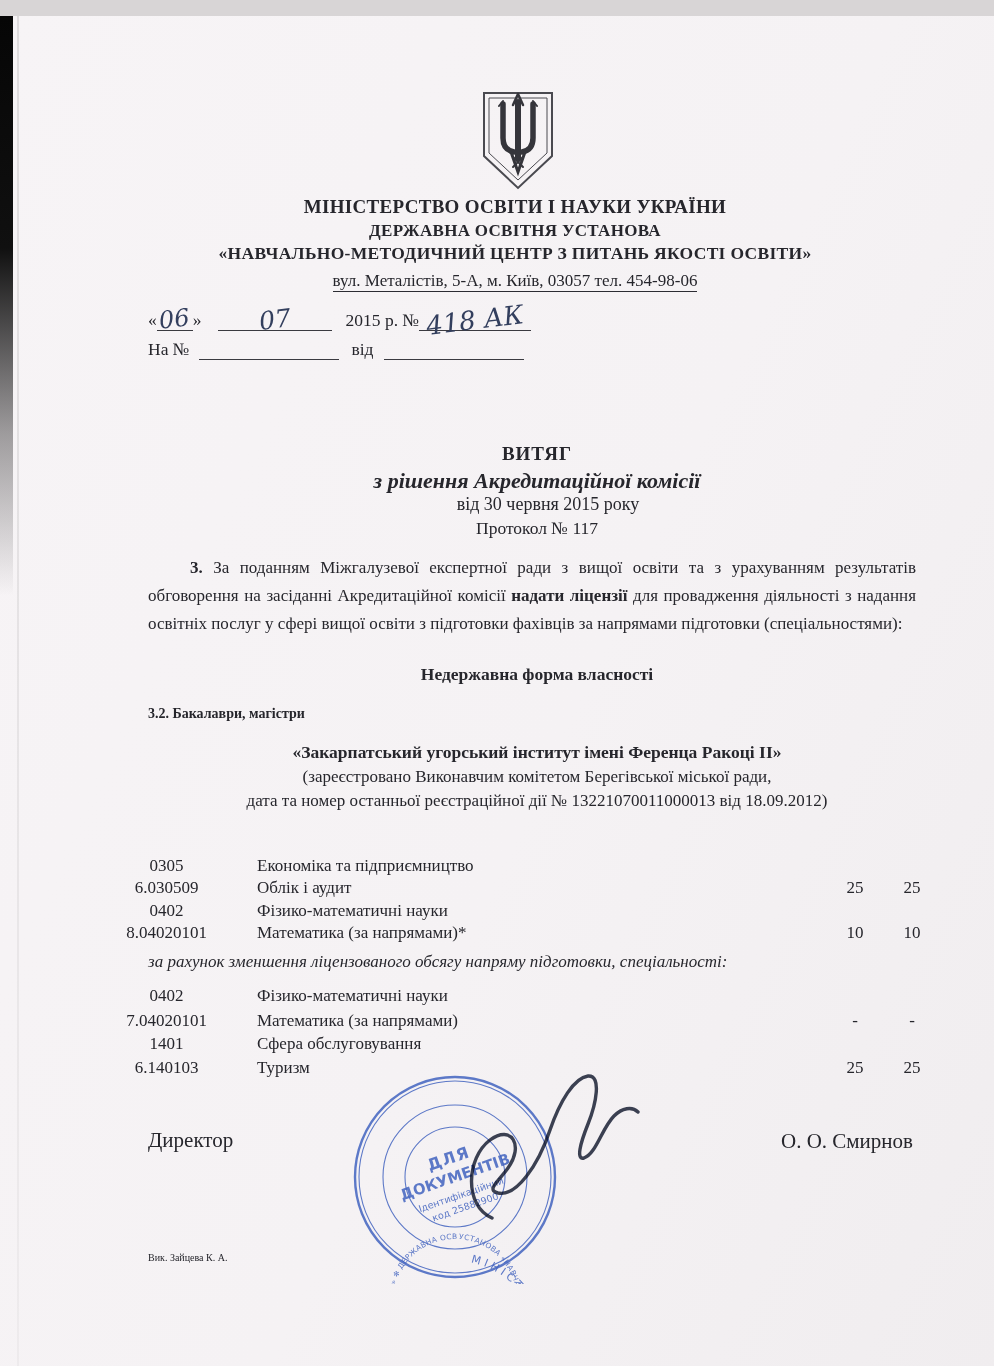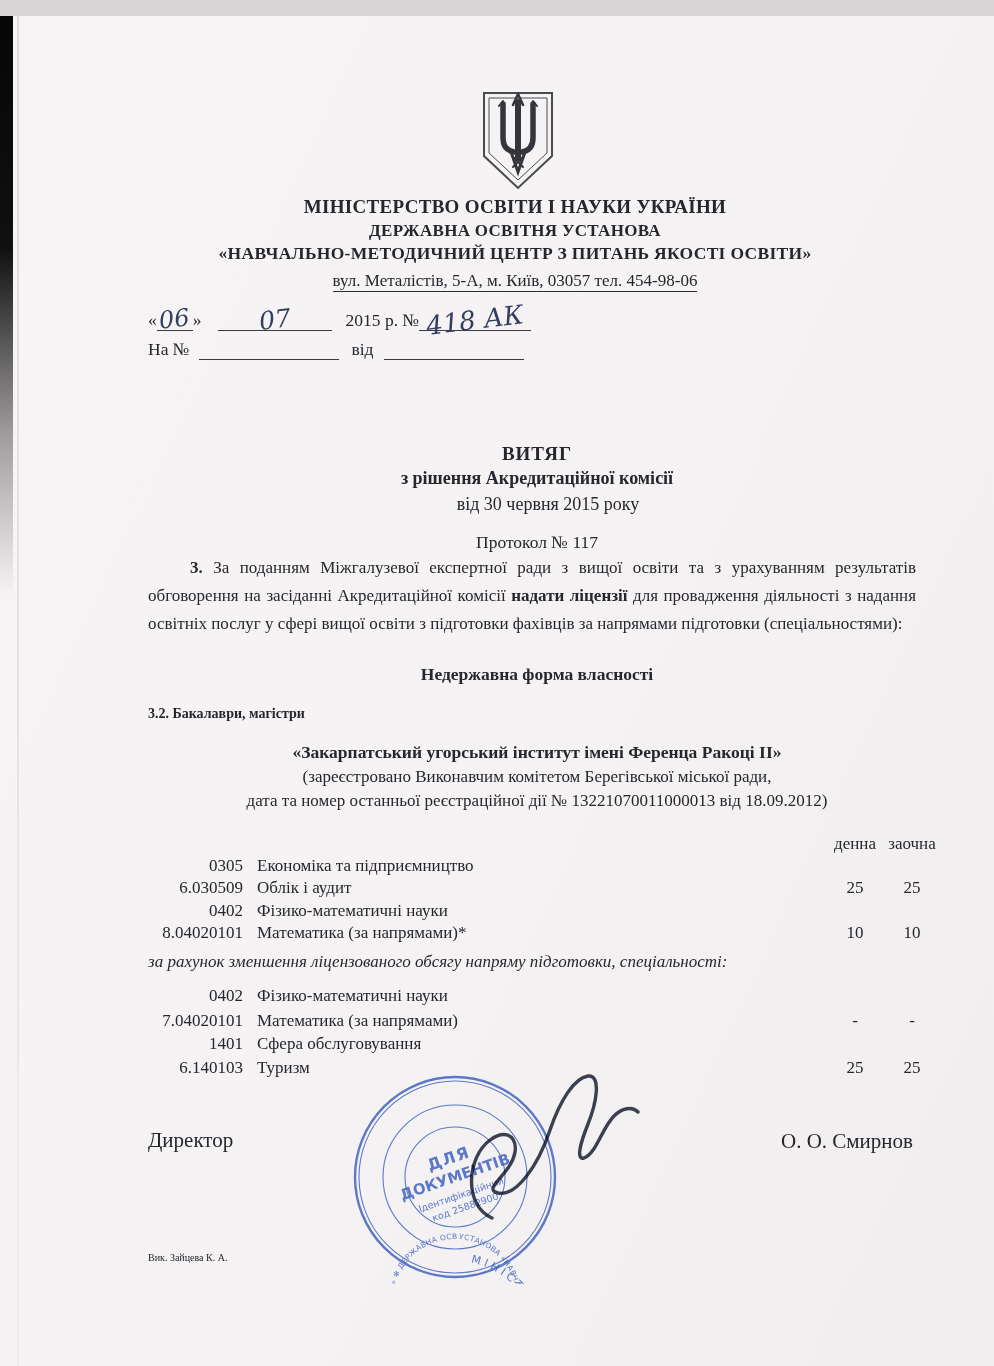--- a/index.html
+++ b/index.html
@@ -22,21 +22,21 @@
   .hdr { left:20px; width:990px; text-align:center; font-weight:bold; letter-spacing:.3px; }
   .addr { left:20px; width:990px; text-align:center; font-size:17px; }
   .addr span { border-bottom:1.5px solid #2c2c33; padding-bottom:1px; }
   .refrow { left:148px; display:flex; align-items:flex-end; font-size:17.5px; white-space:nowrap; }
   .uline { display:inline-block; border-bottom:1.3px solid #3a3a40; height:24px; text-align:center; }
   .hand { font-family:"DejaVu Serif", serif; font-style:italic; color:#333f5e;
           display:inline-block; transform:rotate(-7deg); line-height:1; }
   .para { left:148px; width:768px; font-size:17px; line-height:28px; text-align:justify; text-indent:42px; }
   .b { font-weight:bold; }
   .tblrow { left:0; width:994px; height:22px; font-size:17px; }
-  .code { position:absolute; left:90px; width:153px; text-align:right; }
+  .code { position:absolute; left:90px; width:153px; text-align:center; }
   .tname { position:absolute; left:257px; }
   .vfull { position:absolute; left:830px; width:50px; text-align:center; }
   .vpart { position:absolute; left:886px; width:52px; text-align:center; }
   .italic { font-style:italic; }
   .sig-label { font-size:21px; }
   .exec { font-size:10px; }
   .stamp-wrap { left:350px; top:1056px; width:210px; height:212px; mix-blend-mode:multiply; }
   .autograph { left:450px; top:1050px; mix-blend-mode:multiply; }
 </style>
 </head>
@@ -82,38 +82,34 @@
     <span class="uline" style="width:112px; overflow:visible;"><span class="hand" style="font-size:26px; white-space:nowrap;">418 АК</span></span>
   </div>
   <div class="abs refrow" style="top:320px;">
     <span>На №</span>
     <span class="uline" style="width:140px; margin-left:10px;"></span>
     <span style="margin-left:12px;">від</span>
     <span class="uline" style="width:140px; margin-left:10px;"></span>
   </div>
 
   <div class="abs ctr b" style="left:84px; top:427px; width:906px; font-size:19px; letter-spacing:1px;">ВИТЯГ</div>
-  <div class="abs ctr b" style="left:84px; top:452px; width:906px; font-size:18px;">з рішення Акредитаційної комісії</div>
+  <div class="abs ctr b" style="left:84px; top:452px; width:906px; font-size:22px;font-style:italic;">з рішення Акредитаційної комісії</div>
   <div class="abs ctr" style="left:95px; top:478px; width:906px; font-size:18px;">від 30 червня 2015 року</div>
-  <div class="abs ctr" style="left:84px; top:516px; width:906px; font-size:17.5px;">Протокол № 117</div>
+  <div class="abs ctr" style="left:84px; top:502px; width:906px; font-size:17.5px;">Протокол № 117</div>
 
   <div class="abs para" style="top:538px;">
     <span class="b">3.</span><span> За поданням Міжгалузевої експертної ради з вищої освіти та з урахуванням результатів обговорення на засіданні Акредитаційної комісії </span><span class="b">надати ліцензії</span><span> для провадження діяльності з надання освітніх послуг у сфері вищої освіти з підготовки фахівців за напрямами підготовки (спеціальностями):</span>
   </div>
 
   <div class="abs ctr b" style="left:40px; top:648px; width:994px; font-size:17.5px;">Недержавна форма власності</div>
   <div class="abs b" style="left:148px; top:690px; font-size:14px;">3.2. Бакалаври, магістри</div>
   <div class="abs ctr b" style="left:40px; top:726px; width:994px; font-size:17.5px;">«Закарпатський угорський інститут імені Ференца Ракоці ІІ»</div>
   <div class="abs ctr" style="left:40px; top:751px; width:994px; font-size:17px;">(зареєстровано Виконавчим комітетом Берегівської міської ради,</div>
   <div class="abs ctr" style="left:40px; top:775px; width:994px; font-size:17px;">дата та номер останньої реєстраційної дії № 13221070011000013 від 18.09.2012)</div>
 
-  <div class="abs tblrow" style="top:818px;">
-    <span class="vfull">денна</span>
-    <span class="vpart">заочна</span>
-  </div>
 
   <div class="abs tblrow" style="top:840px;">
     <span class="code">0305</span>
     <span class="tname">Економіка та підприємництво</span>
     <span class="vfull"></span>
     <span class="vpart"></span>
   </div>
   <div class="abs tblrow" style="top:862px;">
     <span class="code">6.030509</span>
     <span class="tname">Облік і аудит</span>

